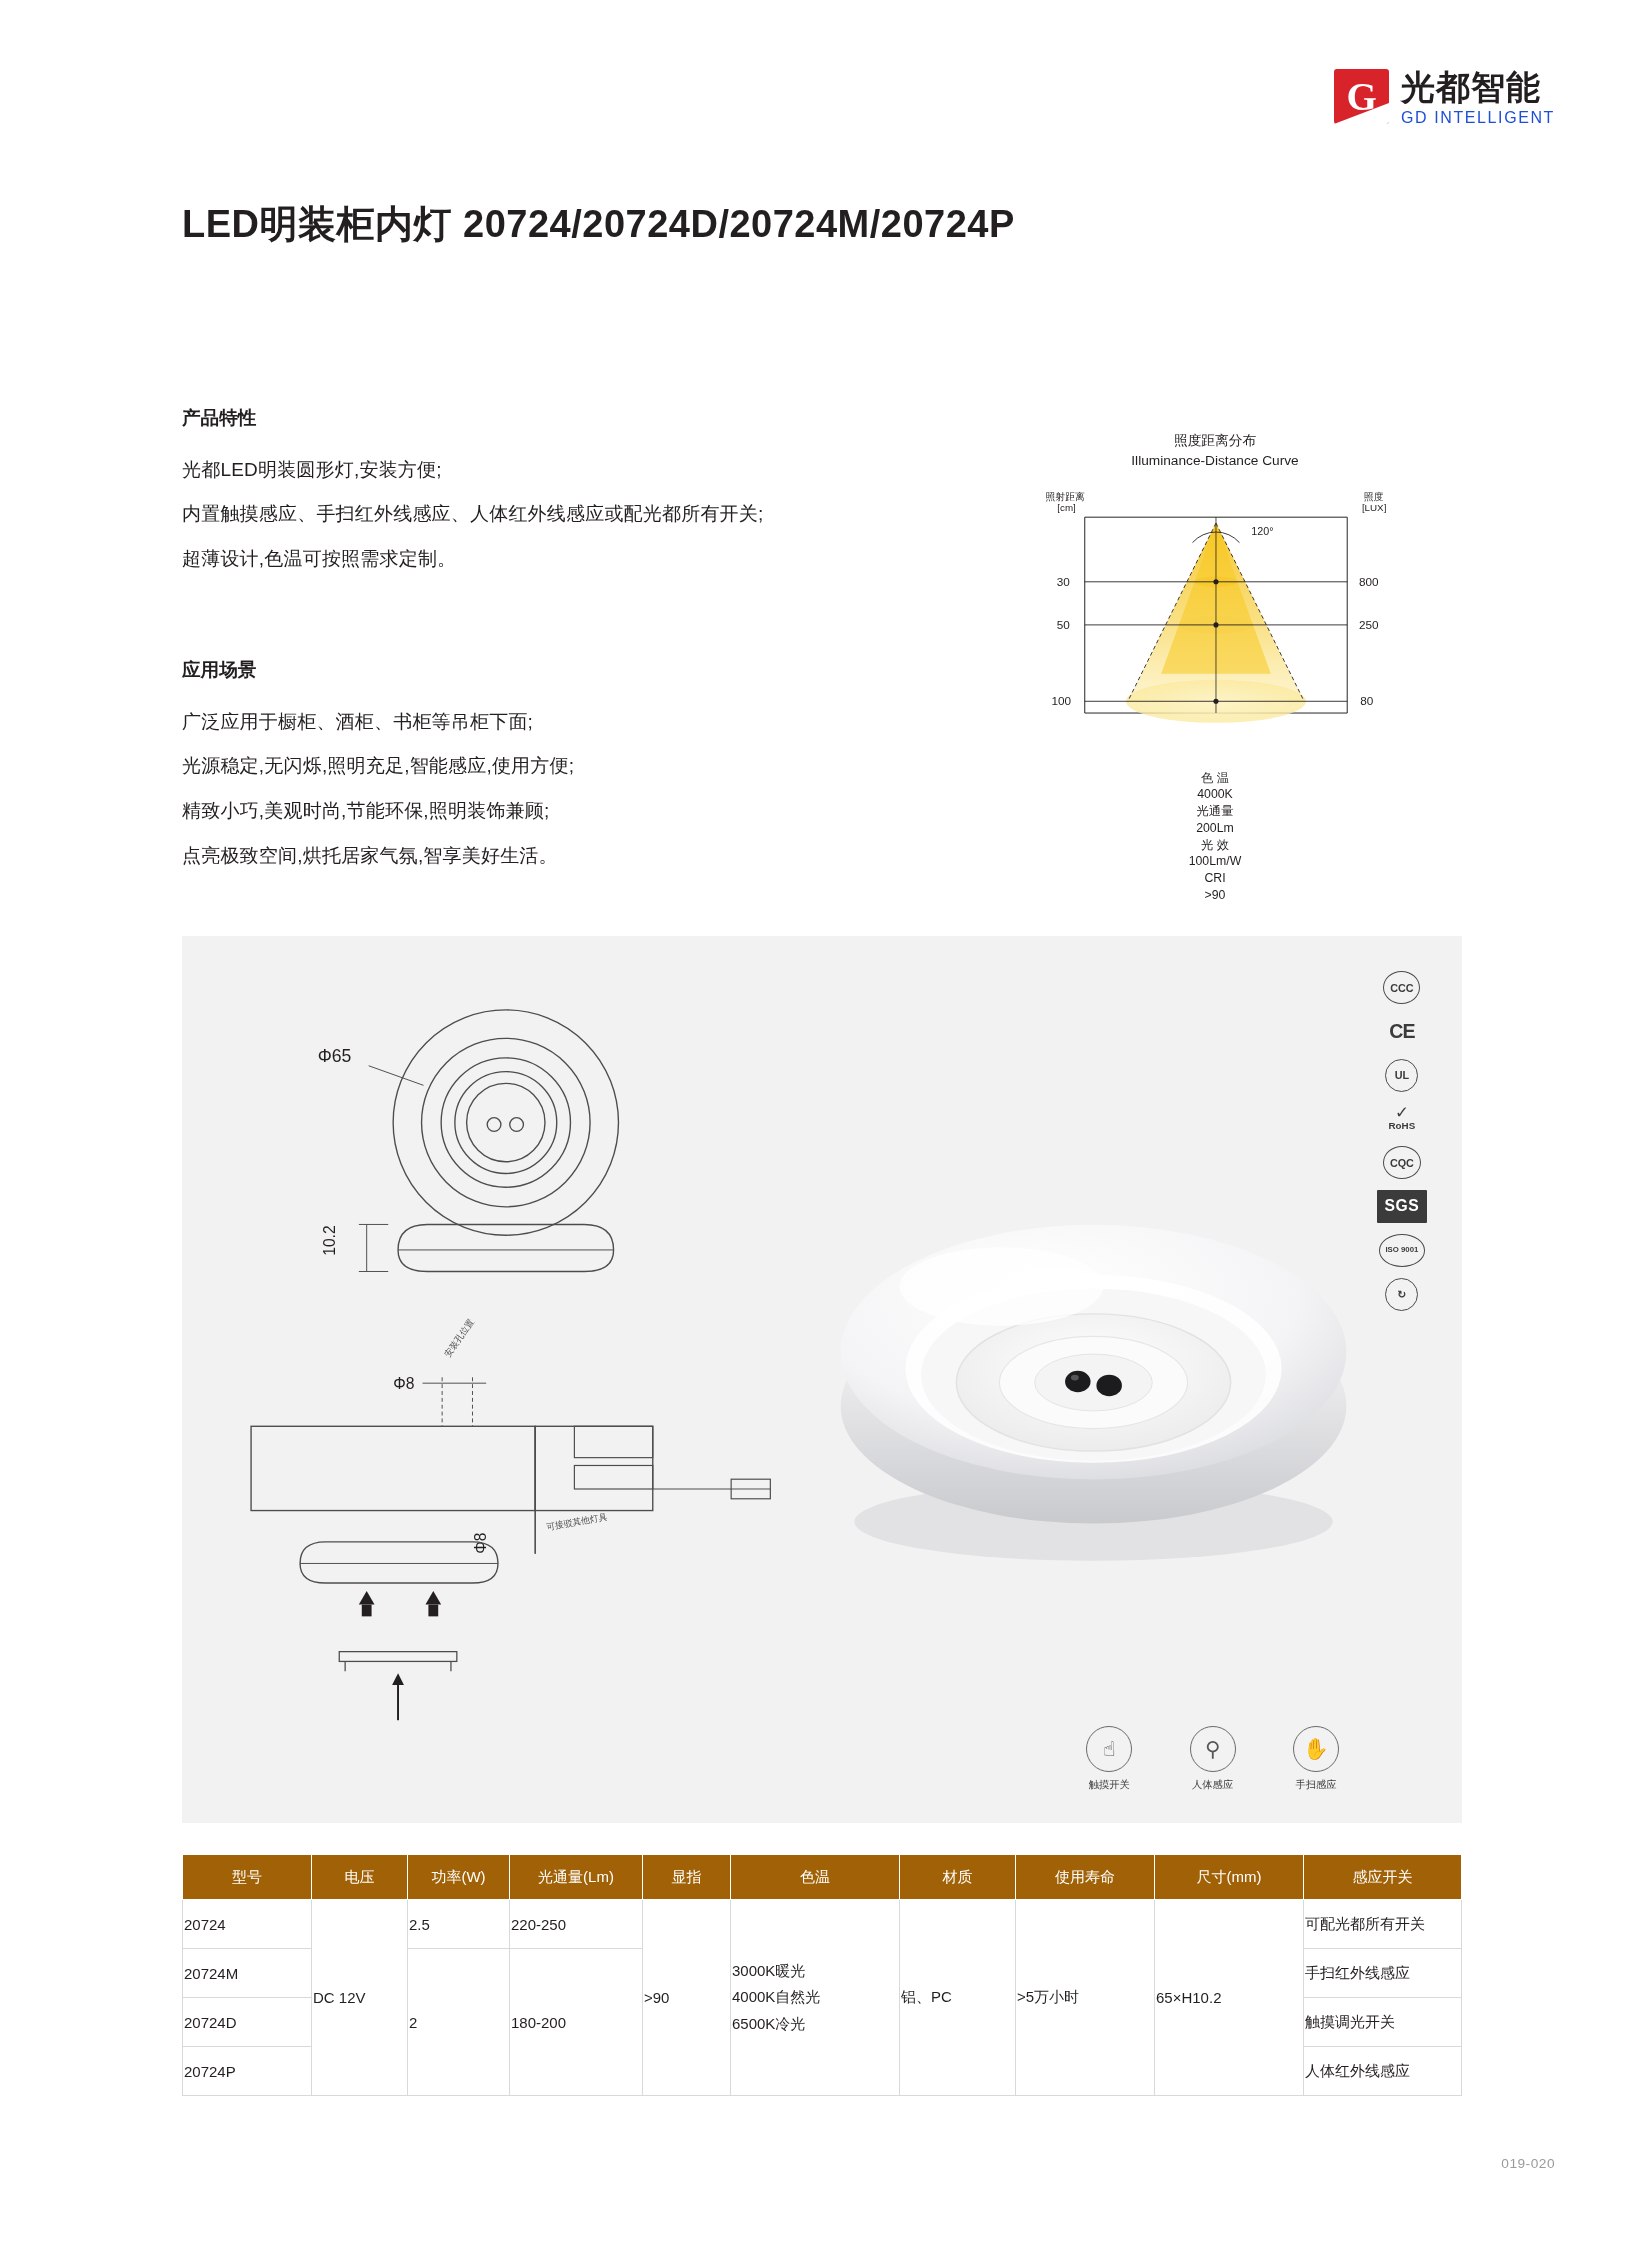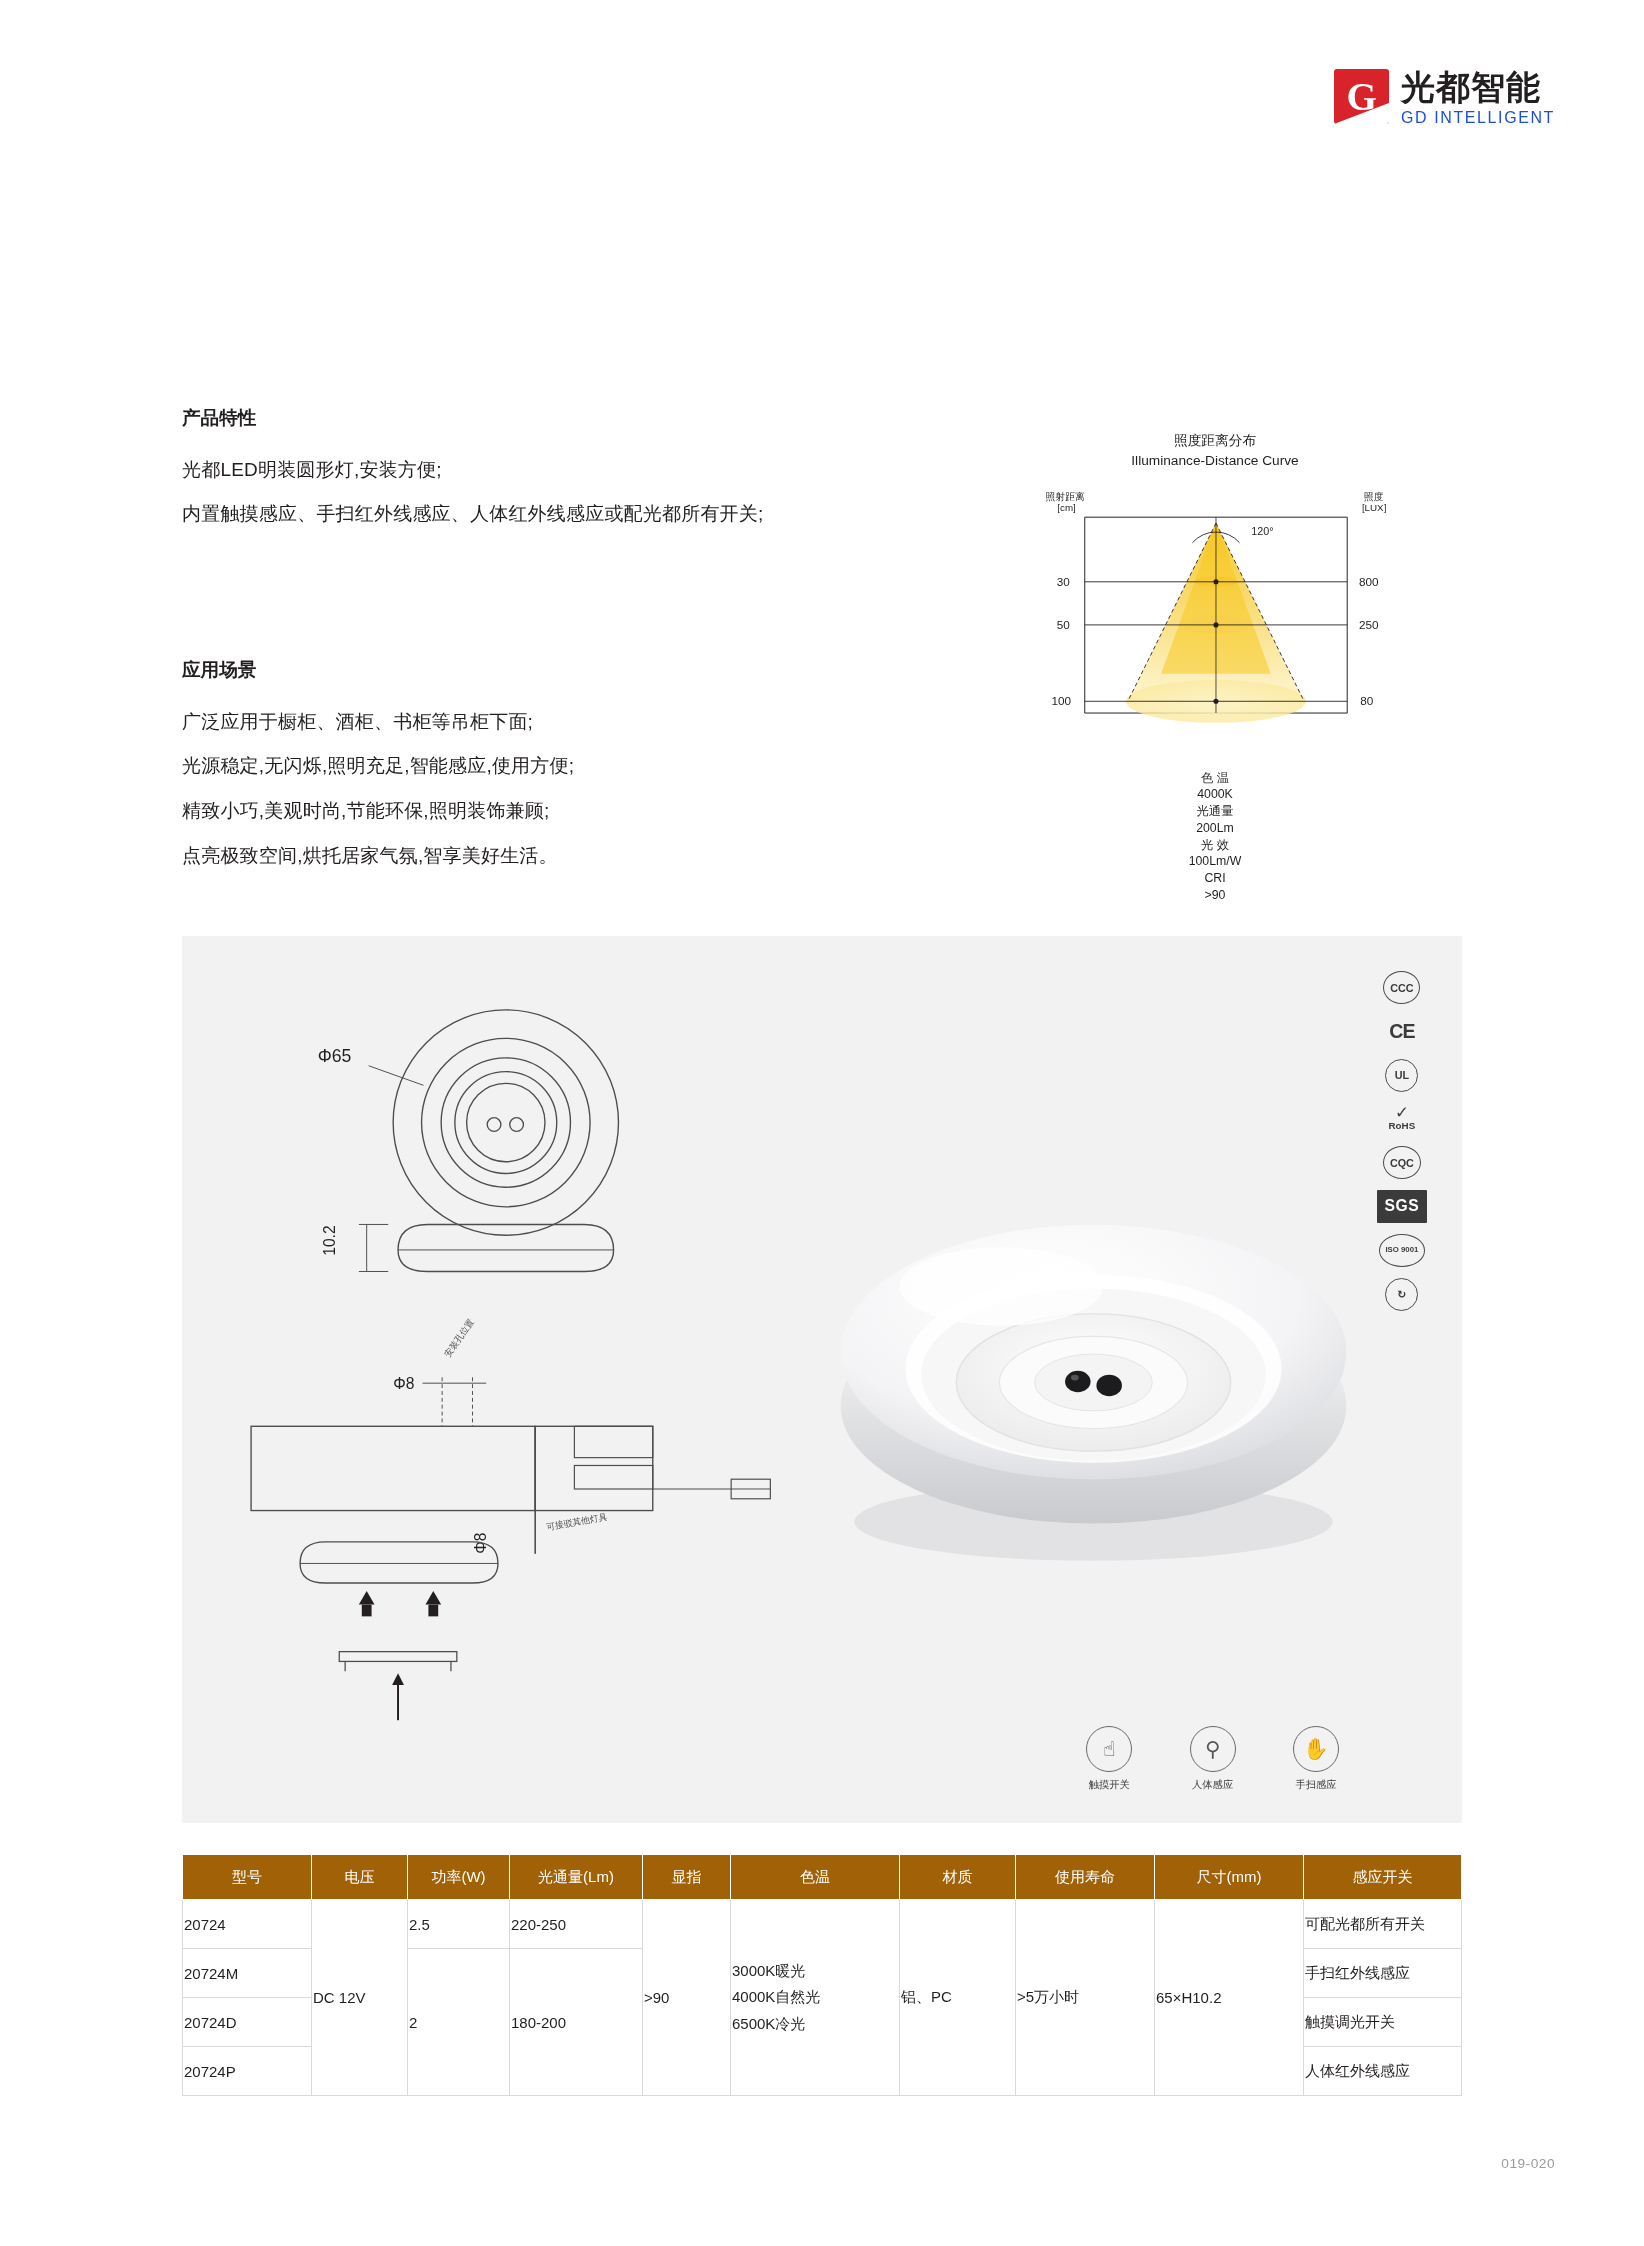--- a/index.html
+++ b/index.html
@@ -257,25 +257,27 @@
   <div class="logo-block">
     <div class="logo-mark">
       <div class="g">G</div>
     </div>
     <div>
       <div class="logo-text-cn">光都智能</div>
       <div class="logo-text-en">GD INTELLIGENT</div>
     </div>
   </div>
 
+  <div class="doc-title">LED明装柜内灯 20724/20724D/20724M/20724P</div>
 
   <div class="sect sect-features">
     <h3>产品特性</h3>
     <p>光都LED明装圆形灯,安装方便;</p>
     <p>内置触摸感应、手扫红外线感应、人体红外线感应或配光都所有开关;</p>
+    <p>超薄设计,色温可按照需求定制。</p>
   </div>
 
   <div class="sect sect-apps">
     <h3>应用场景</h3>
     <p>广泛应用于橱柜、酒柜、书柜等吊柜下面;</p>
     <p>光源稳定,无闪烁,照明充足,智能感应,使用方便;</p>
     <p>精致小巧,美观时尚,节能环保,照明装饰兼顾;</p>
     <p>点亮极致空间,烘托居家气氛,智享美好生活。</p>
   </div>
 

